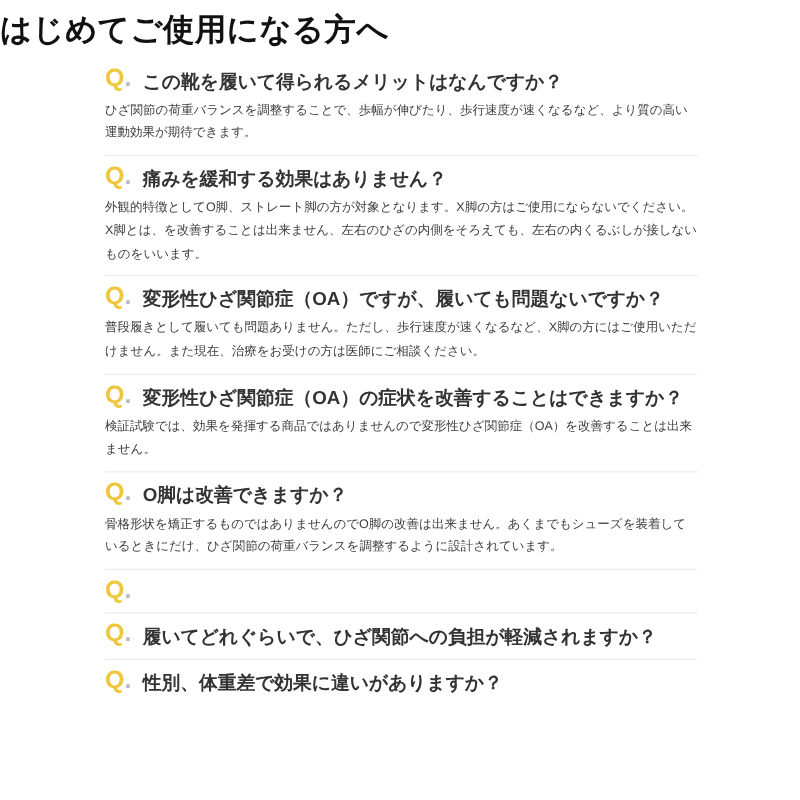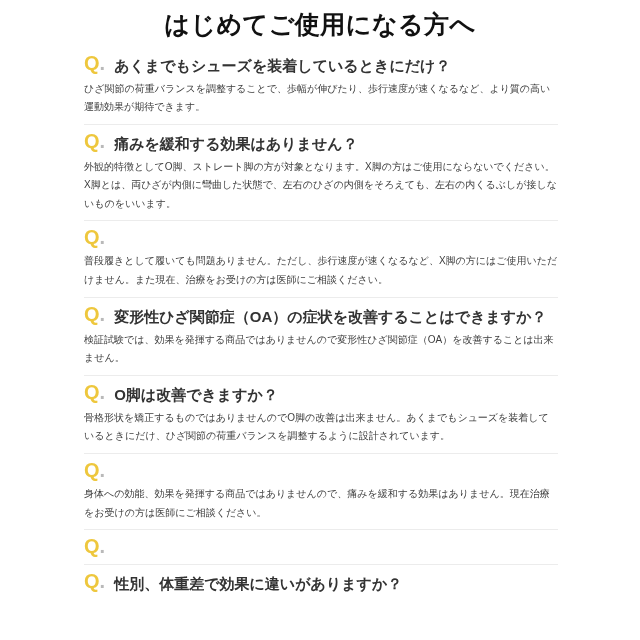--- a/index.html
+++ b/index.html
@@ -10,21 +10,21 @@
   }
   .page {
     width: 640px;
     height: 640px;
     background: #ffffff;
     overflow: hidden;
     box-sizing: border-box;
     padding-top: 8px;
   }
   .page-title {
-    text-align: center;
+    text-align: left;
     font-size: 25px;
     font-weight: 900;
     color: #111111;
     letter-spacing: 0.5px;
     margin: 0 0 6px 0;
     line-height: 1.3;
   }
   .faq-list {
     width: 474px;
     margin: 0 auto 0 84px;
@@ -70,36 +70,37 @@
 
 <div class="page">
 
   <h1 class="page-title">はじめてご使用になる方へ</h1>
 
   <div class="faq-list">
 
     <div class="faq-item">
       <div class="q-row">
         <span class="q-marker"><span class="q-letter">Q</span><span class="q-dot">.</span></span>
-        <span class="q-text">あくまでもシューズを装着しているときにだけ？</span>
+        <span class="q-text">この靴を履いて得られるメリットはなんですか？</span>
       </div>
       <p class="answer">ひざ関節の荷重バランスを調整することで、歩幅が伸びたり、歩行速度が速くなるなど、より質の高い運動効果が期待できます。</p>
     </div>
 
     <div class="faq-item">
       <div class="q-row">
         <span class="q-marker"><span class="q-letter">Q</span><span class="q-dot">.</span></span>
         <span class="q-text">痛みを緩和する効果はありません？</span>
       </div>
-      <p class="answer">外観的特徴としてO脚、ストレート脚の方が対象となります。X脚の方はご使用にならないでください。X脚とは、両ひざが内側に彎曲した状態で、左右のひざの内側をそろえても、左右の内くるぶしが接しないものをいいます。</p>
+      <p class="answer">外観的特徴としてO脚、ストレート脚の方が対象となります。X脚の方はご使用にならないでください。X脚とは、を改善することは出来ません、左右のひざの内側をそろえても、左右の内くるぶしが接しないものをいいます。</p>
     </div>
 
     <div class="faq-item">
       <div class="q-row">
         <span class="q-marker"><span class="q-letter">Q</span><span class="q-dot">.</span></span>
+        <span class="q-text">変形性ひざ関節症（OA）ですが、履いても問題ないですか？</span>
       </div>
       <p class="answer">普段履きとして履いても問題ありません。ただし、歩行速度が速くなるなど、X脚の方にはご使用いただけません。また現在、治療をお受けの方は医師にご相談ください。</p>
     </div>
 
     <div class="faq-item">
       <div class="q-row">
         <span class="q-marker"><span class="q-letter">Q</span><span class="q-dot">.</span></span>
         <span class="q-text">変形性ひざ関節症（OA）の症状を改善することはできますか？</span>
       </div>
       <p class="answer">検証試験では、効果を発揮する商品ではありませんので変形性ひざ関節症（OA）を改善することは出来ません。</p>
@@ -110,26 +111,26 @@
         <span class="q-marker"><span class="q-letter">Q</span><span class="q-dot">.</span></span>
         <span class="q-text">O脚は改善できますか？</span>
       </div>
       <p class="answer">骨格形状を矯正するものではありませんのでO脚の改善は出来ません。あくまでもシューズを装着しているときにだけ、ひざ関節の荷重バランスを調整するように設計されています。</p>
     </div>
 
     <div class="faq-item">
       <div class="q-row">
         <span class="q-marker"><span class="q-letter">Q</span><span class="q-dot">.</span></span>
       </div>
-      <p class="answer">身体への効能、効果を発揮する商品ではありませんので、痛みを緩和する効果はありません。現在治療をお受けの方は医師にご相談ください。</p>
     </div>
 
     <div class="faq-item">
       <div class="q-row">
         <span class="q-marker"><span class="q-letter">Q</span><span class="q-dot">.</span></span>
+        <span class="q-text">履いてどれぐらいで、ひざ関節への負担が軽減されますか？</span>
       </div>
     </div>
 
     <div class="faq-item">
       <div class="q-row">
         <span class="q-marker"><span class="q-letter">Q</span><span class="q-dot">.</span></span>
         <span class="q-text">性別、体重差で効果に違いがありますか？</span>
       </div>
 
     </div>

